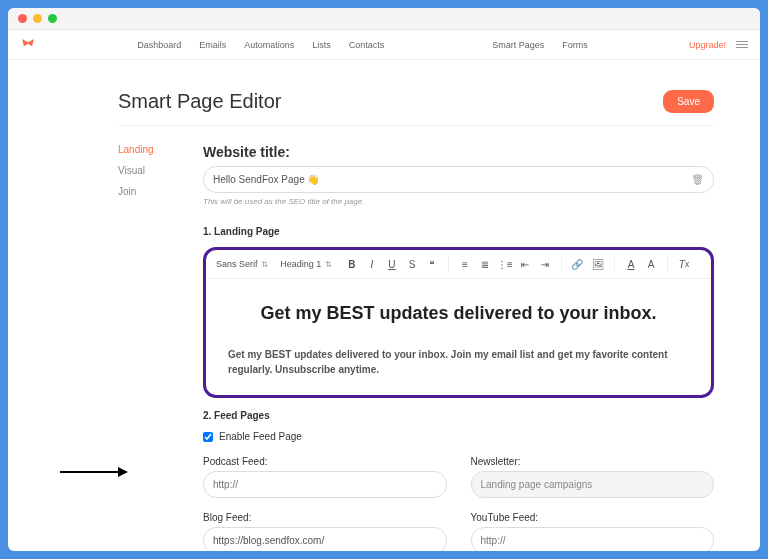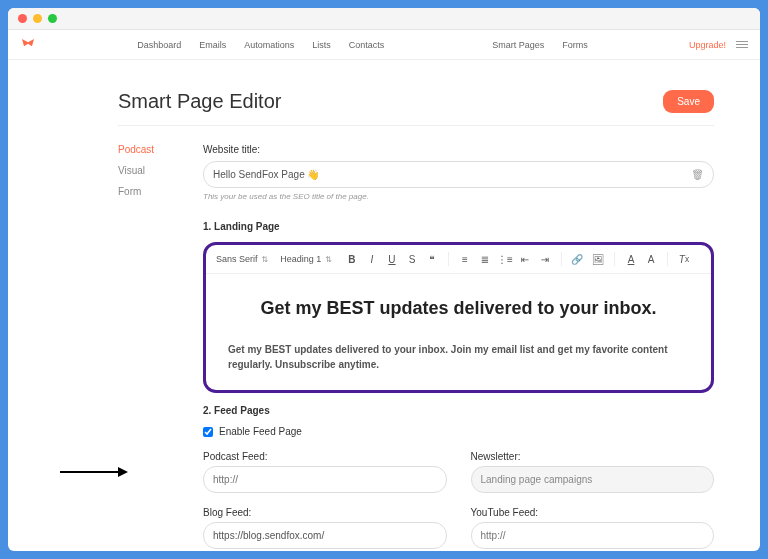--- a/index.html
+++ b/index.html
@@ -22,21 +22,21 @@
 .hamburger span { width: 12px; height: 1px; background: #999; }
 .content { flex: 1; overflow: auto; padding: 30px 46px 20px 110px; position: relative; }
 .page-header { display: flex; justify-content: space-between; align-items: center; border-bottom: 1px solid #eee; padding-bottom: 12px; margin-bottom: 18px; }
 .page-title { font-size: 20px; font-weight: 400; color: #333; }
 .save-btn { background: #ff6b4a; color: #fff; border: none; padding: 6px 14px; border-radius: 9px; font-size: 10px; cursor: pointer; }
 .cols { display: flex; gap: 30px; }
 .sidebar { width: 55px; display: flex; flex-direction: column; gap: 10px; font-size: 10px; }
 .sidebar .tab { color: #888; cursor: pointer; }
 .sidebar .tab.active { color: #ff6b4a; }
 .main { flex: 1; }
-.label { font-weight: 400; font-size: 10px; margin-bottom: 6px; display: block; }
+.label { font-weight: 700; font-size: 14px; margin-bottom: 6px; display: block; }
 .input { width: 100%; border: 1px solid #ddd; border-radius: 13px; padding: 7px 9px; font-size: 10px; color: #555; background: #fff; }
 .input.with-icon { display: flex; align-items: center; justify-content: space-between; }
 .helper { font-size: 8px; font-style: italic; color: #999; margin-top: 4px; margin-bottom: 20px; }
 .section-h { font-weight: 700; font-size: 10px; margin-bottom: 10px; }
 .editor-box { border: 3px solid #4c1d95; border-radius: 13px; margin-bottom: 12px; }
 .toolbar { border-bottom: 1px solid #eee; padding: 6px 10px; display: flex; align-items: center; gap: 4px; font-size: 9px; color: #555; flex-wrap: wrap; }
 .toolbar .sel { display: inline-flex; align-items: center; gap: 4px; margin-right: 8px; }
 .toolbar .sel::after { content: "⇅"; font-size: 8px; color: #999; }
 .tbtn { width: 16px; height: 16px; display: inline-flex; align-items: center; justify-content: center; font-size: 10px; color: #555; cursor: pointer; }
 .divider { width: 1px; height: 14px; background: #eee; margin: 0 4px; }
@@ -92,32 +92,32 @@
   </div>
 
   <div class="content">
     <div class="page-header">
       <h1 class="page-title">Smart Page Editor</h1>
       <button class="save-btn">Save</button>
     </div>
 
     <div class="cols">
       <div class="sidebar">
-        <div class="tab active">Podcast</div>
+        <div class="tab active">Landing</div>
         <div class="tab">Visual</div>
-        <div class="tab">Form</div>
+        <div class="tab">Join</div>
       </div>
 
       <div class="main">
         <label class="label">Website title:</label>
         <div class="input with-icon">
           <span>Hello SendFox Page 👋</span>
           <span class="trash-icon">🗑</span>
         </div>
-        <div class="helper">This your be used as the SEO title of the page.</div>
+        <div class="helper">This will be used as the SEO title of the page.</div>
 
         <div class="section-h">1. Landing Page</div>
         <div class="editor-box">
           <div class="toolbar">
             <span class="sel">Sans Serif</span>
             <span class="sel">Heading 1</span>
             <span class="tbtn">
                 <b>B</b>
               </span>
             <span class="tbtn">

